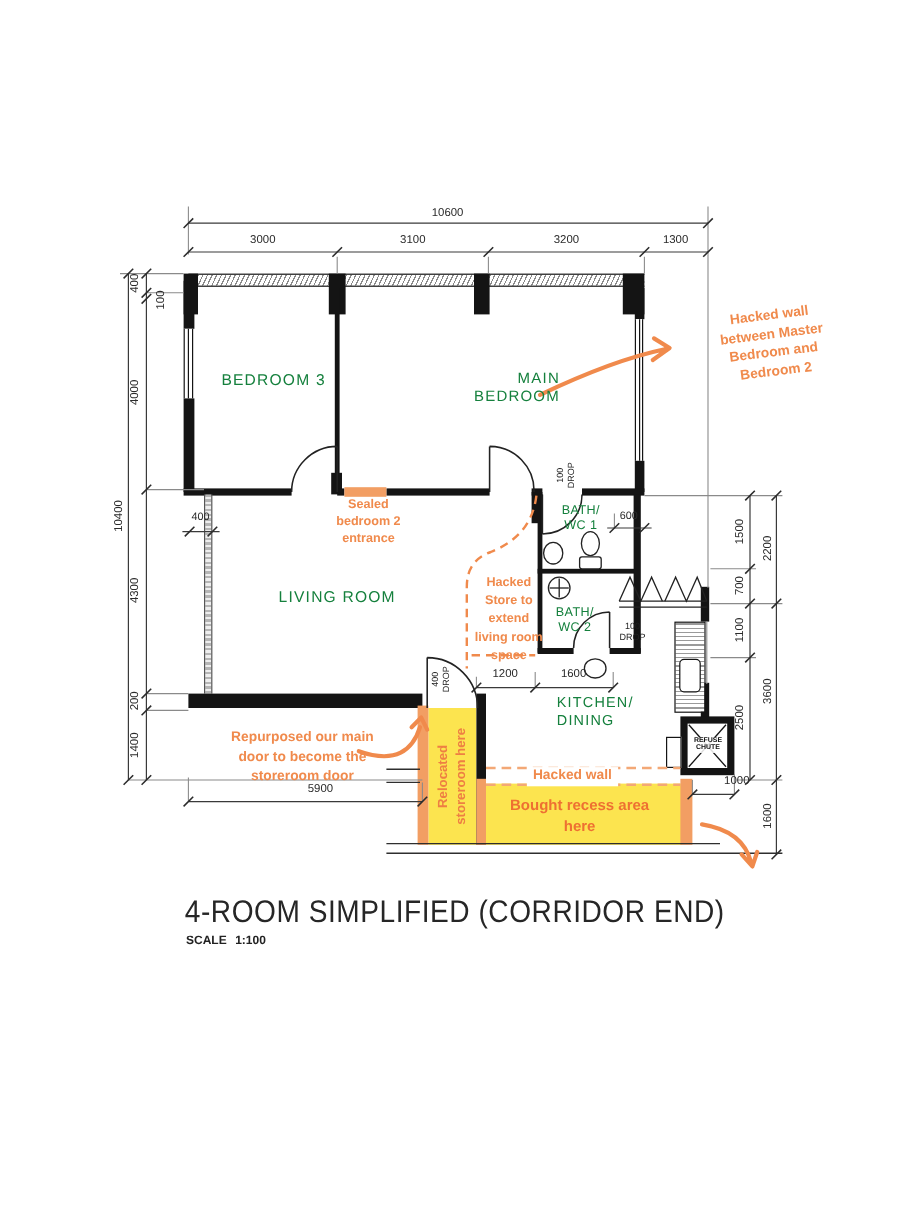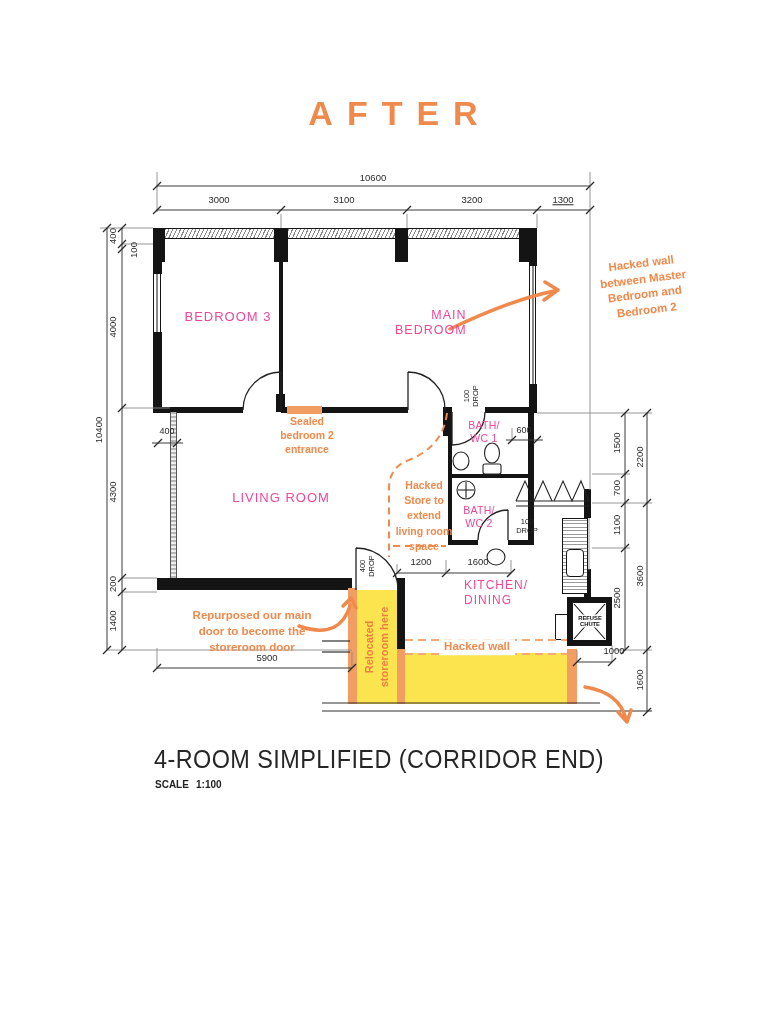--- a/index.html
+++ b/index.html
@@ -17,21 +17,21 @@
            background:repeating-linear-gradient(0deg,#b5b5b5 0 2px,#eeeeee 2px 4px); z-index:2; }
   .counter { position:absolute; border:1.2px solid #141414; background:repeating-linear-gradient(0deg,#ffffff 0 2.5px,#9a9a9a 2.5px 3.5px); z-index:2; }
   .sink { position:absolute; border:1.1px solid #141414; background:#fff; border-radius:4px; z-index:3; }
   .whitebox { position:absolute; background:#fff; border:1.3px solid #141414; z-index:3; }
   svg.ov { position:absolute; left:0; top:0; z-index:4; }
   .t { position:absolute; white-space:pre-line; z-index:5; }
   .c  { transform:translate(-50%,-50%); }
   .cv { transform:translate(-50%,-50%) rotate(-90deg); }
   .dim { font-size:9.5px; color:#2b2b2b; line-height:1; }
   .dimbg { background:#fff; padding:0 2px; }
-  .room { color:#ec4899; letter-spacing:1px; line-height:1.22; text-align:center; }
+  .room { color:#15803d; letter-spacing:1px; line-height:1.22; text-align:center; }
   .hand { color:#f08a4c; font-weight:bold; text-align:center; line-height:1.35; z-index:6; }
   .drop { font-size:7.5px; color:#222; line-height:1.15; text-align:center; }
   .refuse { font-size:5.8px; font-weight:bold; line-height:1.12; text-align:center; color:#111;
             background:rgba(255,255,255,.85); padding:0 1px; }
   .after-title { font-size:34px; font-weight:bold; letter-spacing:14px; color:#f08a4c; white-space:nowrap; }
   .plan-title { font-size:26px; color:#262626; letter-spacing:0.5px; transform:scaleX(.9); transform-origin:left center; white-space:nowrap; }
   .scale { font-size:10px; font-weight:bold; color:#222; }
 </style>
 </head>
 <body>
@@ -217,40 +217,39 @@
       <line x1="405" y1="654" x2="567" y2="654"></line>
     </g>
 
     <g stroke="#f08a4c" stroke-width="3.5" stroke-linecap="round" stroke-linejoin="round" fill="none">
       <path d="M450,329 C492,309 525,297 554,291 M545,282 L558,290 L544,300"></path>
       <path d="M299,626 C330,637 344,625 350,606 M343,606 L351,598 L356,608"></path>
       <path d="M585,687 C610,691 622,703 626,719 M618,712 L627,722 L631,710"></path>
     </g>
   </svg>
 
-  <span class="t c after-title" style="left:400px;top:113px;">AFTER</span>
 
   <span class="t c room" style="left:228px;top:317px;font-size:13px;">BEDROOM 3</span>
   <span class="t room" style="left:395px;top:308px;font-size:12.5px;text-align:right;">MAIN
 BEDROOM</span>
   <span class="t c room" style="left:281px;top:498px;font-size:13px;">LIVING ROOM</span>
   <span class="t c room" style="left:484px;top:432px;font-size:10.5px;letter-spacing:.3px;">BATH/
 WC 1</span>
   <span class="t c room" style="left:479px;top:517px;font-size:10.5px;letter-spacing:.3px;">BATH/
 WC 2</span>
   <span class="t room" style="left:464px;top:578px;font-size:12px;text-align:left;">KITCHEN/
 DINING</span>
   <span class="t c refuse" style="left:590px;top:621px;">REFUSE
 CHUTE</span>
 
   <span class="t c dim dimbg" style="left:373px;top:178px;">10600</span>
   <span class="t c dim" style="left:219px;top:200px;">3000</span>
   <span class="t c dim" style="left:344px;top:200px;">3100</span>
   <span class="t c dim" style="left:472px;top:200px;">3200</span>
-  <span class="t c dim" style="left:563px;top:200px;text-decoration:underline;">1300</span>
+  <span class="t c dim" style="left:563px;top:200px;">1300</span>
 
   <span class="t cv dim dimbg" style="left:99px;top:430px;">10400</span>
   <span class="t cv dim" style="left:113px;top:236px;">400</span>
   <span class="t cv dim" style="left:134px;top:250px;">100</span>
   <span class="t cv dim" style="left:113px;top:327px;">4000</span>
   <span class="t cv dim" style="left:113px;top:492px;">4300</span>
   <span class="t cv dim" style="left:113px;top:584px;">200</span>
   <span class="t cv dim" style="left:113px;top:621px;">1400</span>
 
   <span class="t cv dim" style="left:617px;top:443px;">1500</span>
@@ -286,18 +285,20 @@
 door to become the
 storeroom door</span>
   <span class="t c hand" style="left:424px;top:516px;font-size:10.5px;line-height:1.45;">Hacked
 Store to
 extend
 living room
 space</span>
   <span class="t hand" style="left:377px;top:647px;transform:translate(-50%,-50%) rotate(-90deg);font-size:11px;color:#ee7f43;">Relocated
 storeroom here</span>
   <span class="t c hand" style="left:477px;top:647px;font-size:11.5px;background:#fff;padding:0 5px;">Hacked wall</span>
+  <span class="t c hand" style="left:483px;top:680px;font-size:12.5px;color:#ee7032;">Bought recess area
+here</span>
 
   <span class="t plan-title" style="left:154px;top:744px;">4-ROOM SIMPLIFIED (CORRIDOR END)</span>
   <span class="t scale" style="left:155px;top:779px;">SCALE</span>
   <span class="t scale" style="left:196px;top:779px;">1:100</span>
 
 </div>
 
 </body></html>

